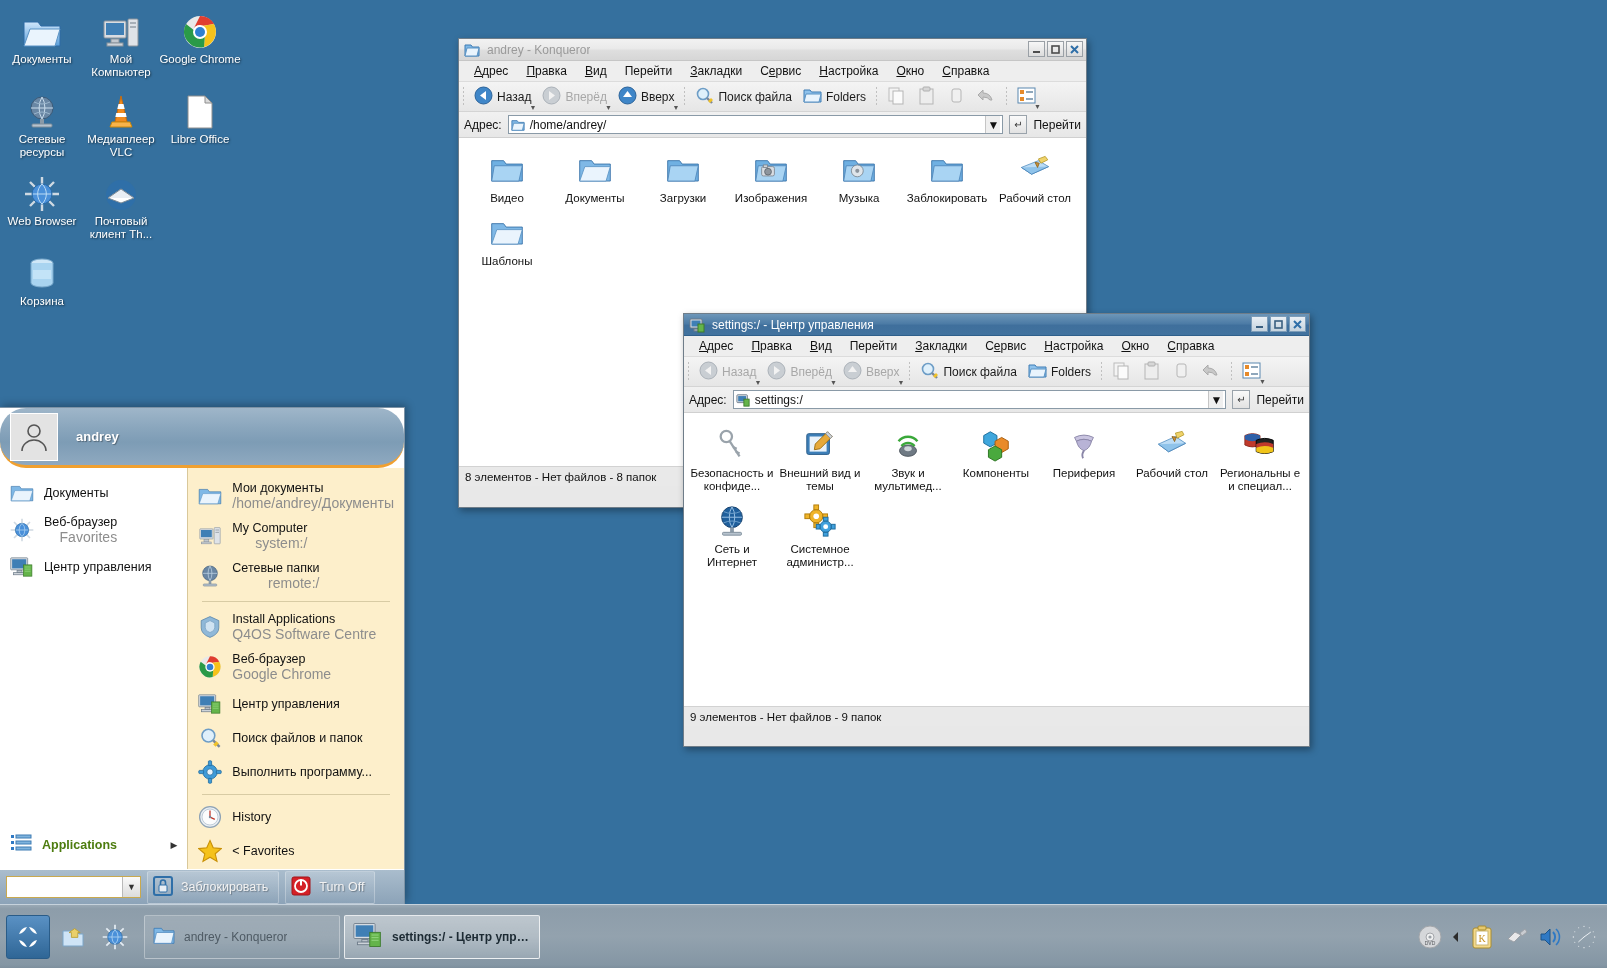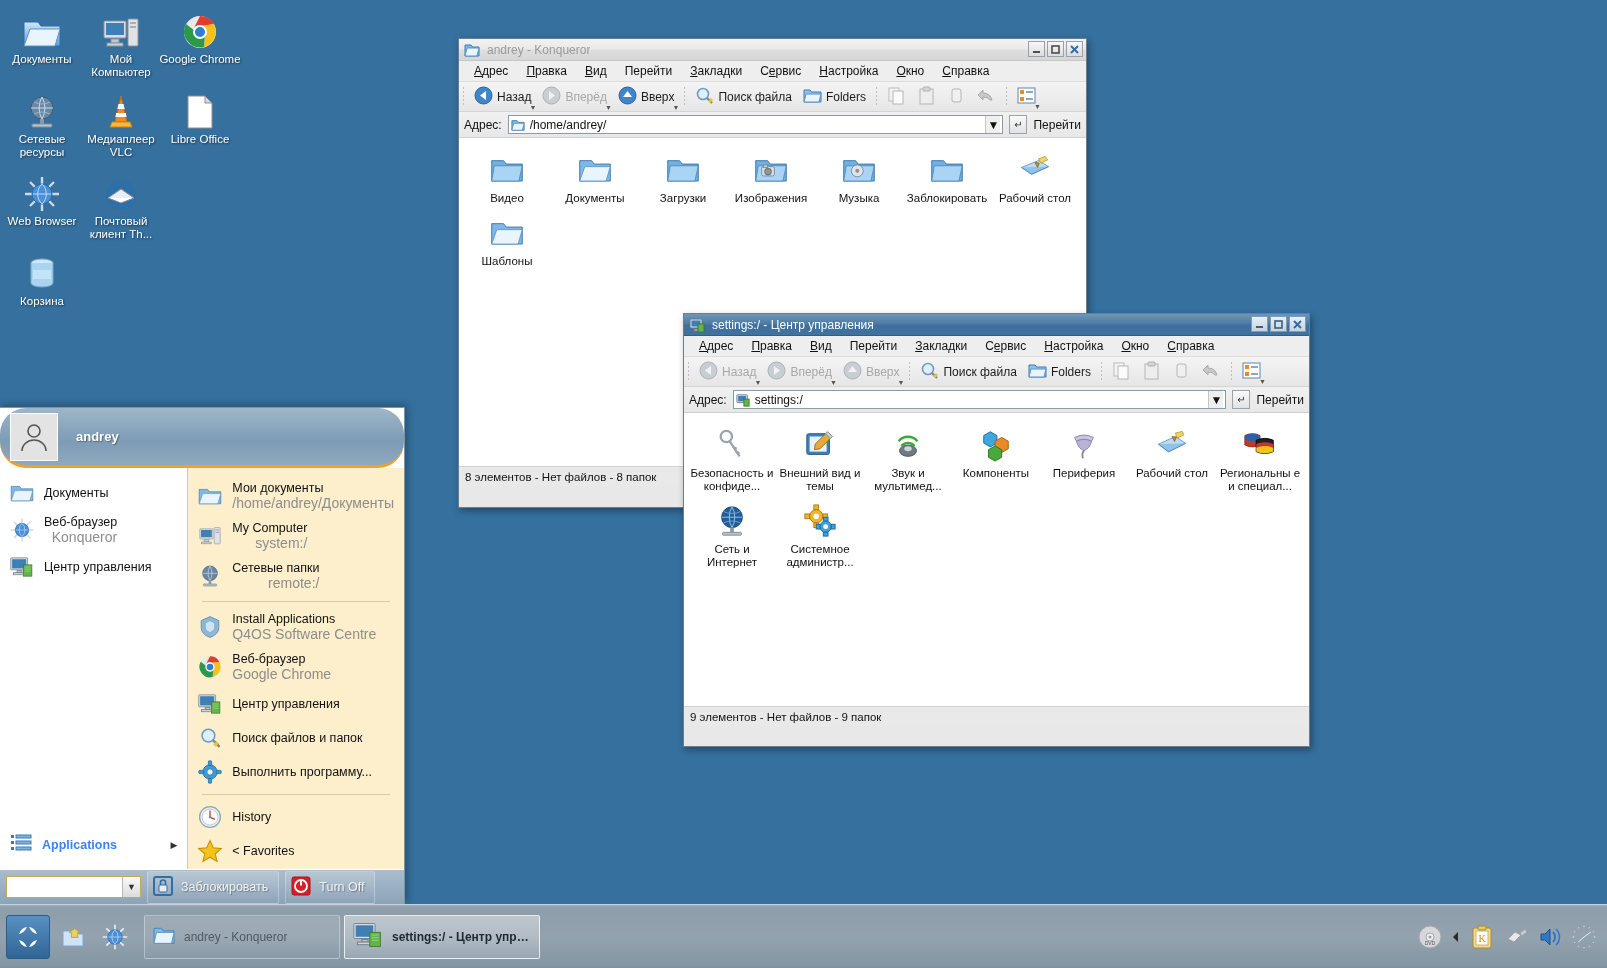--- a/index.html
+++ b/index.html
@@ -97,21 +97,21 @@
   .sm-left { width:210px; background:#fff; border-right:1px solid #d9c89a;
              display:flex;flex-direction:column; padding:8px 0 0 0;}
   .sm-right { flex:1; background:#fdefcb; padding:8px 0 0 0; display:flex;flex-direction:column;}
   .sm-entry { display:flex; align-items:center; gap:10px; padding:5px 10px; cursor:pointer; }
   .sm-entry .ico { width:24px;height:24px;flex:0 0 auto;display:flex;align-items:center;justify-content:center;}
   .sm-entry .txt { display:flex; flex-direction:column; min-width:0;}
   .sm-entry .t1 { font-size:12.5px;color:#111;white-space:nowrap;}
   .sm-entry .t2 { font-size:14px;color:#8d8d8d;white-space:nowrap;text-align:right;}
   .sm-sep { height:1px; background:#d8cba4; margin:5px 14px; }
   .sm-apps { margin-top:auto; display:flex;align-items:center;gap:10px;padding:8px 10px 12px 10px; cursor:pointer;}
-  .sm-apps .t1 { font-weight:bold;font-size:12.5px;color:#3b82f6; }
+  .sm-apps .t1 { font-weight:bold;font-size:12.5px;color:#4d7c0f; }
   .sm-apps .arr { margin-left:auto; font-size:9px;color:#333;}
   .sm-footer { height:35px; background:linear-gradient(180deg,#aabdcd,#8ca3b8);
                display:flex; align-items:center; padding:0 6px; gap:6px; border-top:1px solid #fff;}
   .sm-combo { width:135px;height:22px;background:#fff;border:1px solid #c9a94f;display:flex;align-items:center;}
   .sm-combo .cb-field{flex:1;height:100%;}
   .sm-combo .cb-arrow{width:18px;height:100%;background:linear-gradient(180deg,#fafafa,#dcdcdc);
         border-left:1px solid #b9b9b9;display:flex;align-items:center;justify-content:center;font-size:9px;color:#333;}
   .sm-fbtn { display:flex;align-items:center;gap:7px;padding:3px 10px 3px 4px;cursor:pointer;
              color:#f2f2f2; font-size:12.5px; text-shadow:1px 1px 1px rgba(0,0,0,.3);
              border:1px solid rgba(255,255,255,.28); border-radius:2px;
@@ -714,21 +714,21 @@
             <svg width="30" height="30" viewBox="0 0 36 36">
               <g stroke="#cfd9e2" stroke-width="2.4" fill="none">
                 <path d="M18 1 v7 M18 28 v7 M1 18 h7 M28 18 h7 M6 6 l5 5 M25 25 l5 5 M30 6 l-5 5 M6 30 l5 -5"></path>
               </g>
               <circle cx="18" cy="18" r="10" fill="#4a90d9" stroke="#2a6ba8"></circle>
               <path d="M9 18 h18 M18 8 a12 13 0 0 1 0 20 a12 13 0 0 1 0-20" fill="none" stroke="#bcdcf5"></path>
             </svg>
           </span>
           <span class="txt">
             <span class="t1">Веб-браузер</span>
-            <span class="t2">Konqueror</span>
+            <span class="t2">Favorites</span>
           </span>
         </div>
         <div class="sm-entry">
           <span class="ico">
             <svg width="30" height="28" viewBox="0 0 34 30">
               <rect x="1" y="2" width="24" height="17" rx="1" fill="#d8dde3" stroke="#6c7a88"></rect>
               <rect x="3" y="4" width="20" height="13" fill="#3f7fb5"></rect>
               <rect x="10" y="20" width="7" height="3" fill="#b9c1c9" stroke="#6c7a88"></rect>
               <rect x="5" y="23" width="17" height="3" fill="#cdd3d9" stroke="#6c7a88"></rect>
               <rect x="19" y="12" width="12" height="16" fill="#64b44a" stroke="#3c7a2c"></rect>

